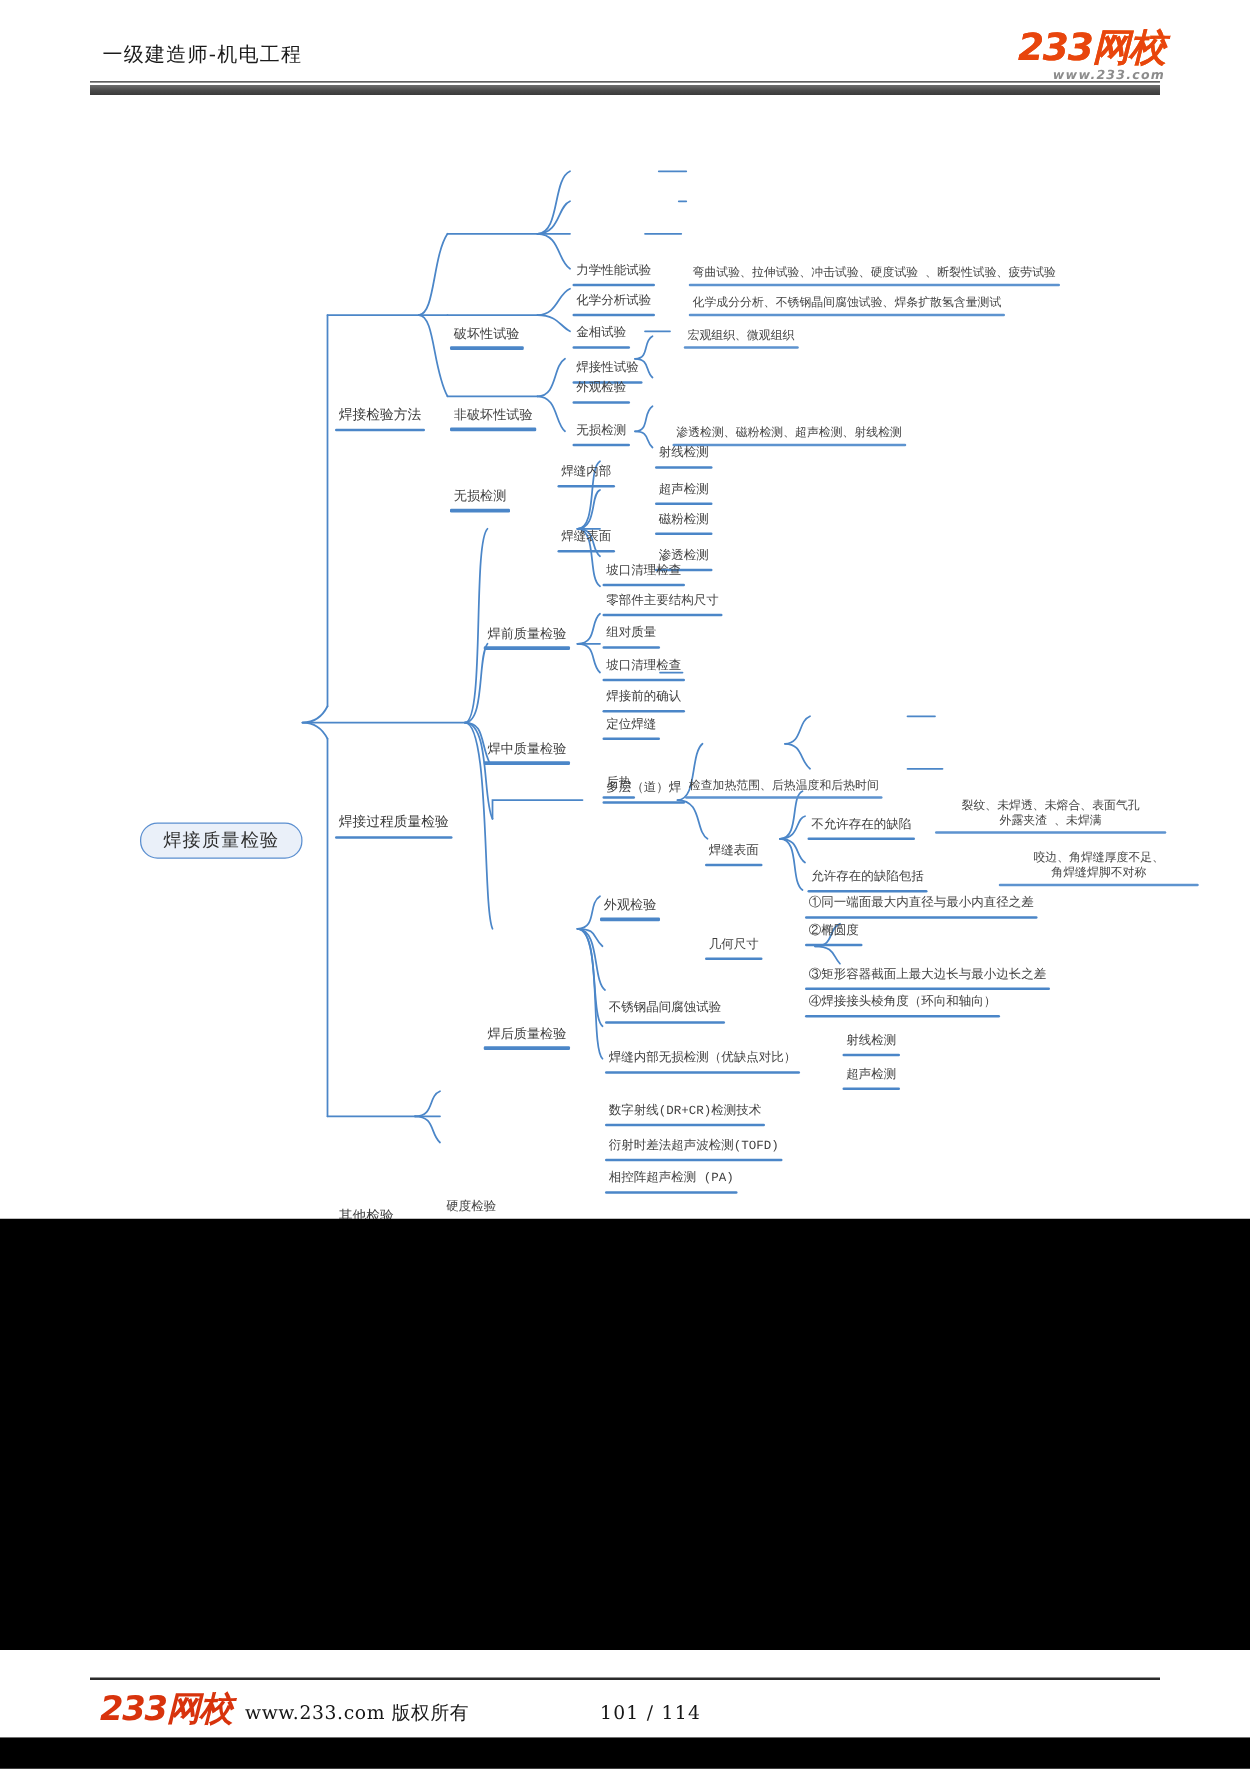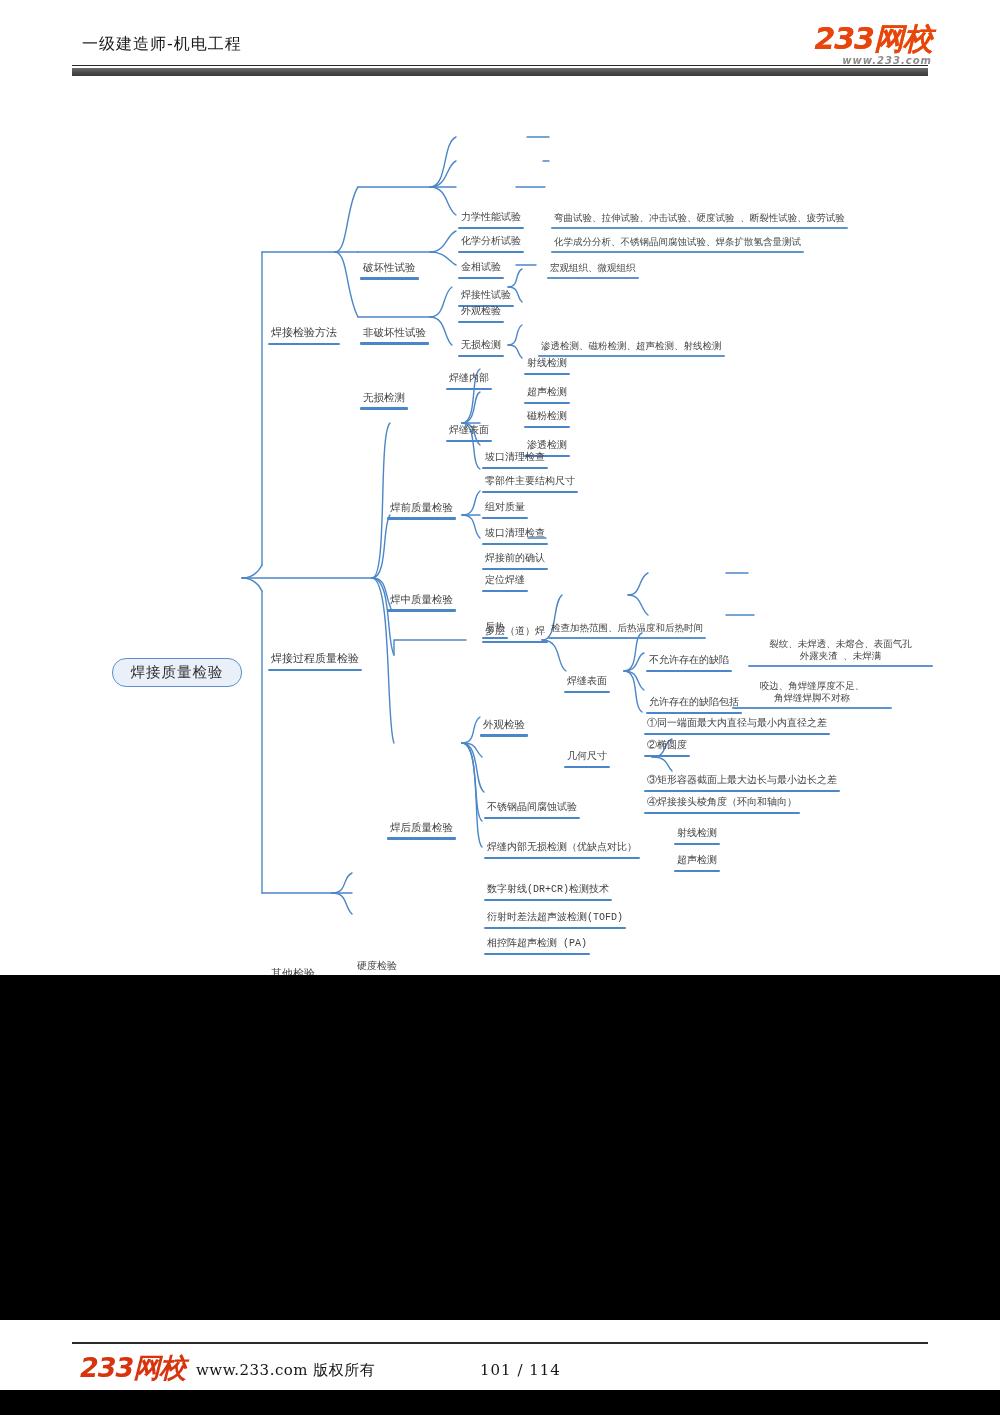--- a/index.html
+++ b/index.html
@@ -293,21 +293,21 @@
       <span class="txt">不允许存在的缺陷</span>
       </div>
     <div class="node l4 bar thin multi" style="left:748px;top:544px;width:185px;">
       <span class="txt" style="white-space:pre-line;">裂纹、未焊透、未熔合、表面气孔
 外露夹渣 、未焊满</span>
       </div>
 
     <div class="node l3 bar" style="left:646px;top:602px;">
       <span class="txt">允许存在的缺陷包括</span>
       </div>
-    <div class="node l4 bar thin multi" style="left:732px;top:586px;width:160px;">
+    <div class="node l4 bar thin multi" style="left:799px;top:586px;width:160px;">
       <span class="txt" style="white-space:pre-line;">咬边、角焊缝厚度不足、
 角焊缝焊脚不对称</span>
       </div>
 
     <div class="node l3 bar" style="left:644px;top:623px;">
       <span class="txt">①同一端面最大内直径与最小内直径之差</span>
       </div>
     <div class="node l3 bar" style="left:644px;top:645px;">
       <span class="txt">②椭圆度</span>
       </div>

